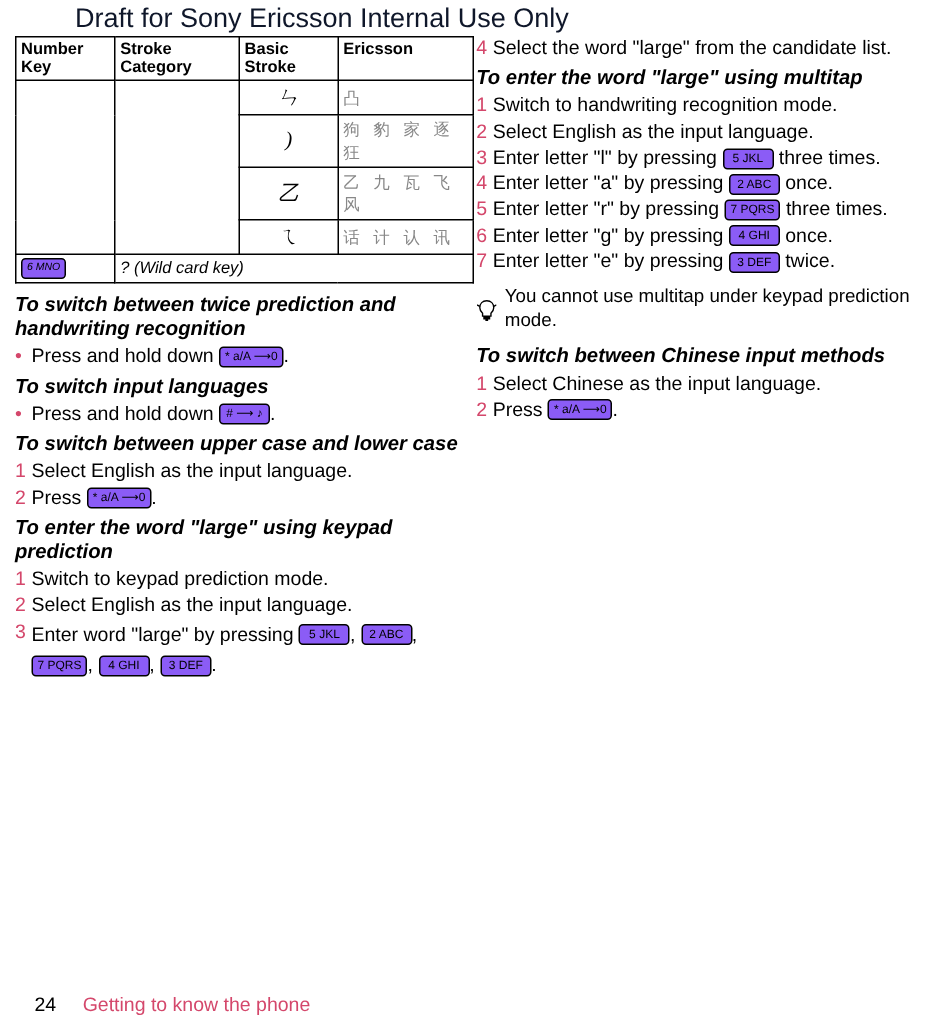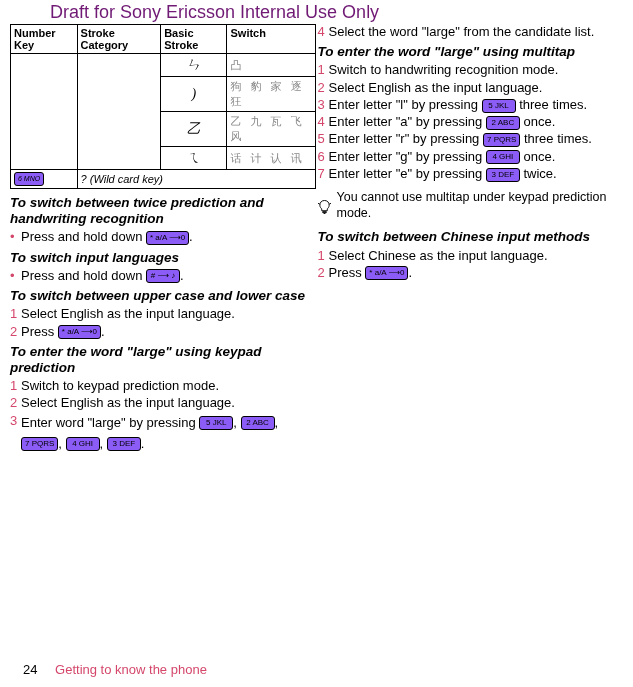--- a/index.html
+++ b/index.html
@@ -13,21 +13,21 @@
       width: 633px;
       height: 687px;
       position: relative;
       padding: 0;
       color: #000;
     }
     .watermark {
       position: absolute;
       top: 2px;
       left: 50px;
-      color: #701a75;
+      color: #0f172a;
       font-size: 18px;
       font-weight: normal;
     }
     .content {
       display: flex;
       padding: 24px 10px 0 10px;
       gap: 2px;
     }
     .column {
       flex: 1;
@@ -148,21 +148,21 @@
 
 <div class="content">
 
   <div class="column">
     <table>
       <tbody>
           <tr>
         <th>Number Key</th>
         <th>Stroke Category</th>
         <th>Basic Stroke</th>
-        <th>Switch</th>
+        <th>Ericsson</th>
       </tr>
       <tr>
         <td rowspan="4"></td>
         <td rowspan="4"></td>
         <td class="stroke-cell">ㄣ</td>
         <td class="example-cell">凸</td>
       </tr>
       <tr>
         <td class="stroke-cell">)</td>
         <td class="example-cell">狗 豹 家 逐 狂</td>

